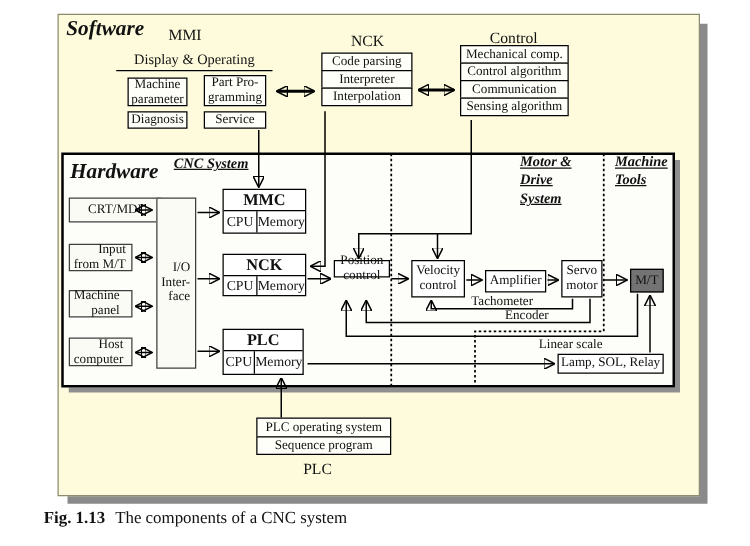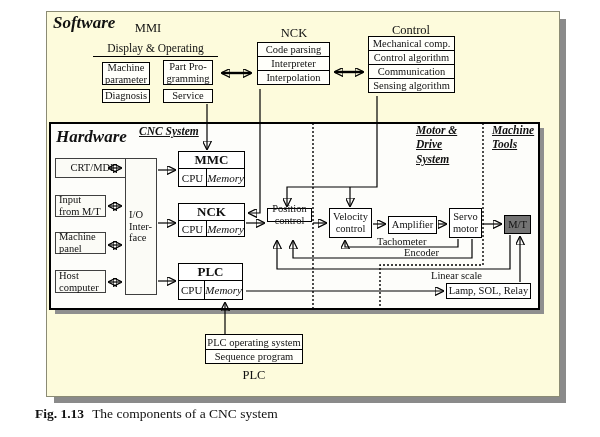--- a/index.html
+++ b/index.html
@@ -11,35 +11,35 @@
   .abs{position:absolute;box-sizing:border-box;}
   
   .panel-soft{left:46px;top:11px;width:514px;height:386px;background:var(--panel-bg);
               border:1px solid #8b8b74;box-shadow:7px 7px 0 -1px var(--shadow);}
   .panel-hw{left:49px;top:122px;width:491px;height:188px;background:#fdfdfa;
             border:2px solid #000;box-shadow:5px 5px 0 -1px #8f8f8f;}
   
   .box{border:1px solid #000;background:var(--box-bg);display:flex;align-items:center;
        justify-content:center;text-align:center;font-size:10.5px;line-height:1.1;
        white-space:pre-line;box-sizing:border-box;}
-  .box.left{justify-content:flex-start;text-align:left;padding-left:3px;}
+  .box.left{justify-content:flex-start;text-align:right;padding-left:3px;}
   .gray{border-color:#3f3f3f;background:#fbfbf6;}
   
   .stack{box-sizing:border-box;}
   .stack .row{border:1px solid #000;margin-top:-1px;background:var(--box-bg);
               display:flex;align-items:center;justify-content:center;
               font-size:10.5px;box-sizing:border-box;}
   
   .module{border:1.5px solid #000;background:#fff;display:flex;flex-direction:column;}
   .module .mtitle{flex:1;display:flex;align-items:center;justify-content:center;
                   font-weight:bold;font-size:13px;}
   .module .mrow{display:flex;border-top:1px solid #000;}
   .module .mcpu{width:27px;border-right:1px solid #000;display:flex;align-items:center;
                 justify-content:center;font-size:11px;}
-  .module .mmem{flex:1;display:flex;align-items:center;justify-content:center;font-size:11px;font-style:italic;}
+  .module .mmem{flex:1;display:flex;align-items:center;justify-content:center;font-size:11px;}
   
   .sec{font-size:17px;font-weight:bold;font-style:italic;}
   .grp{font-size:12.5px;font-weight:normal;text-align:center;}
   .reg{font-size:11.5px;font-weight:bold;font-style:italic;text-decoration:underline;
        white-space:pre-line;line-height:1.25;}
   .sublabel{font-size:11.5px;text-align:center;border-bottom:1px solid #000;padding-bottom:2px;}
   .flabel{font-size:10.5px;}
   .caption{font-size:13.5px;}
   .caption b{margin-right:8px;}
   svg.wires{position:absolute;left:0;top:0;pointer-events:none;}
@@ -129,21 +129,21 @@
   <div class="abs box" style="left:388px;top:216px;width:49px;height:18px;background:#fff;">Amplifier</div>
   <div class="abs box" style="left:449px;top:208px;width:33px;height:30px;background:#fff;">Servo
 motor</div>
   <div class="abs box" style="left:504px;top:215px;width:27px;height:19px;background:#737373;">M/T</div>
   <div class="abs box" style="left:446px;top:283px;width:85px;height:16px;background:#fff;">Lamp, SOL, Relay</div>
 
   <div class="abs flabel" style="left:377px;top:236px;">Tachometer</div>
   <div class="abs flabel" style="left:404px;top:247px;">Encoder</div>
   <div class="abs flabel" style="left:431px;top:270px;">Linear scale</div>
 
-  <div class="abs stack" style="left:205px;top:335px;width:98px;">
+  <div class="abs stack" style="left:205px;top:335px;width:108px;">
     <div class="row" style="height:16px;">PLC operating system</div>
     <div class="row" style="height:15px;">Sequence program</div>
   </div>
   <div class="abs grp" style="left:205px;top:368px;width:98px;">PLC</div>
 
   <div class="abs caption" style="left:35px;top:406px;">
     <b>Fig. 1.13</b><span>The components of a CNC system</span>
   </div>
 
   <svg class="wires" width="600" height="437" viewBox="0 0 600 437">

